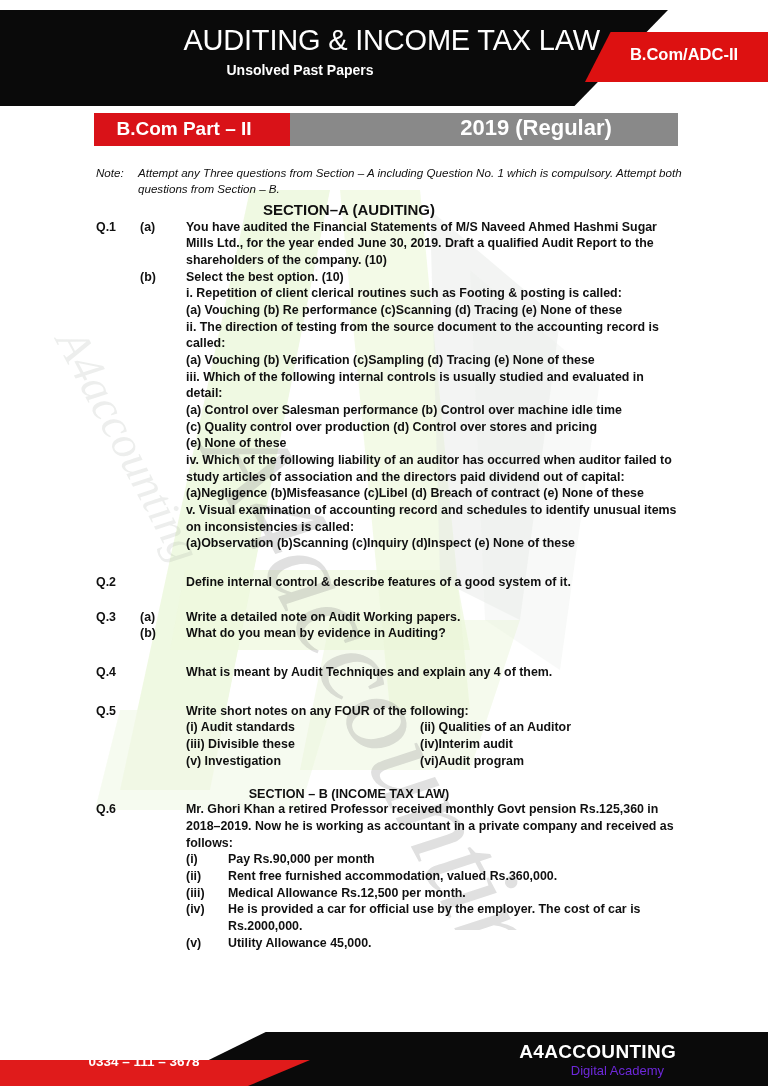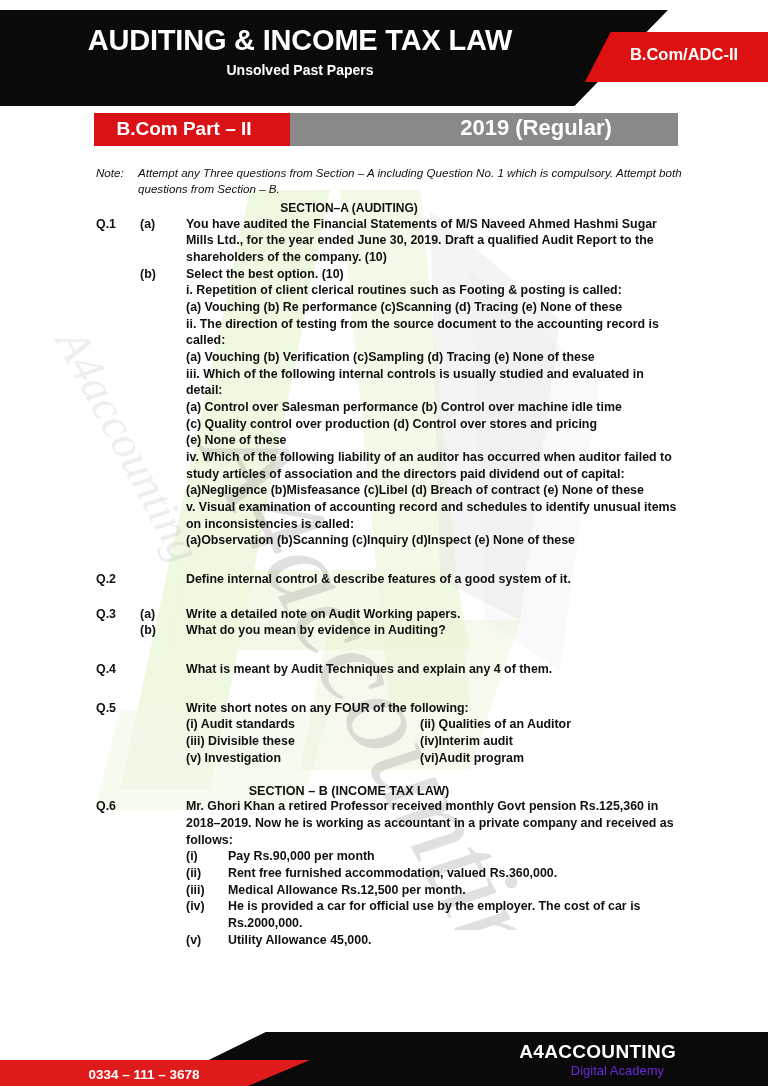--- a/index.html
+++ b/index.html
@@ -32,24 +32,24 @@
     background:#0a0a0a;
     clip-path:polygon(0 0, 100% 0, 86% 100%, 0 100%);
   }
   .hdr-red{
     position:absolute;left:585px;top:32px;width:183px;height:50px;
     background:#dd1111;
     clip-path:polygon(14% 0, 100% 0, 100% 100%, 0 100%);
   }
   .hdr-title{
     position:absolute;left:0;top:24px;width:600px;
-    text-align:center;
+    text-align:right;
     color:#ffffff;
     font-size:29px;
-    font-weight:bold;
+    font-weight:normal;
     letter-spacing:-0.2px;
     white-space:nowrap;
   }
   .hdr-sub{
     position:absolute;left:0;top:62px;width:600px;
     text-align:center;
     color:#ffffff;
     font-size:14px;
     font-weight:bold;
   }
@@ -97,21 +97,21 @@
     font-style:italic;
     line-height:1.36;
   }
   .note .note-lbl{
     position:absolute;left:88px;top:0;font-style:italic;
   }
   .note .note-txt{display:block;padding-left:42px;}
 
   .sec-head{
     text-align:center;
-    font-size:12px;
+    font-size:15px;
     font-weight:bold;
     margin:4px 0 1px 0;
     padding-right:70px;
   }
   .sec-head-b{
     text-align:center;
     font-size:12.6px;
     font-weight:bold;
     margin:0;
     padding-right:70px;
@@ -160,21 +160,21 @@
     position:absolute;left:0;top:16px;width:768px;height:54px;
     background:#0a0a0a;
     clip-path:polygon(34.6% 0, 100% 0, 100% 100%, 20.3% 100%);
   }
   .ft-red{
     position:absolute;left:0;bottom:0;width:310px;height:26px;
     background:#e01b1b;
     clip-path:polygon(0 0, 100% 0, 80% 100%, 0 100%);
   }
   .ft-phone{
-    position:absolute;left:0;bottom:4px;width:288px;
+    position:absolute;left:0;bottom:17px;width:288px;
     text-align:center;color:#ffffff;font-size:13.5px;font-weight:bold;
     white-space:nowrap;
   }
   .ft-brand{
     position:absolute;right:92px;top:25px;
     color:#ffffff;font-size:19px;font-weight:bold;letter-spacing:0.3px;
     white-space:nowrap;
   }
   .ft-tag{
     position:absolute;right:104px;top:47px;

